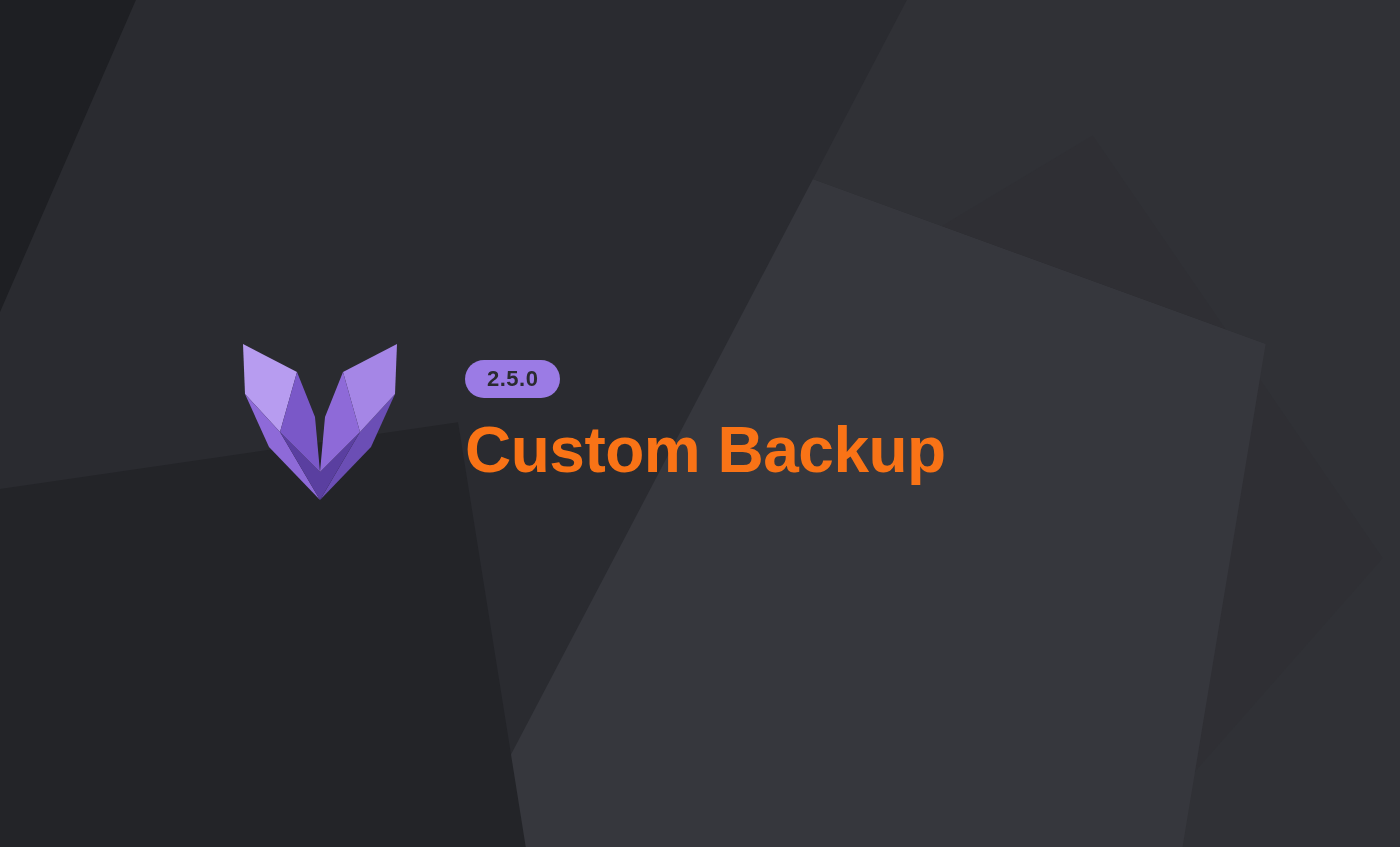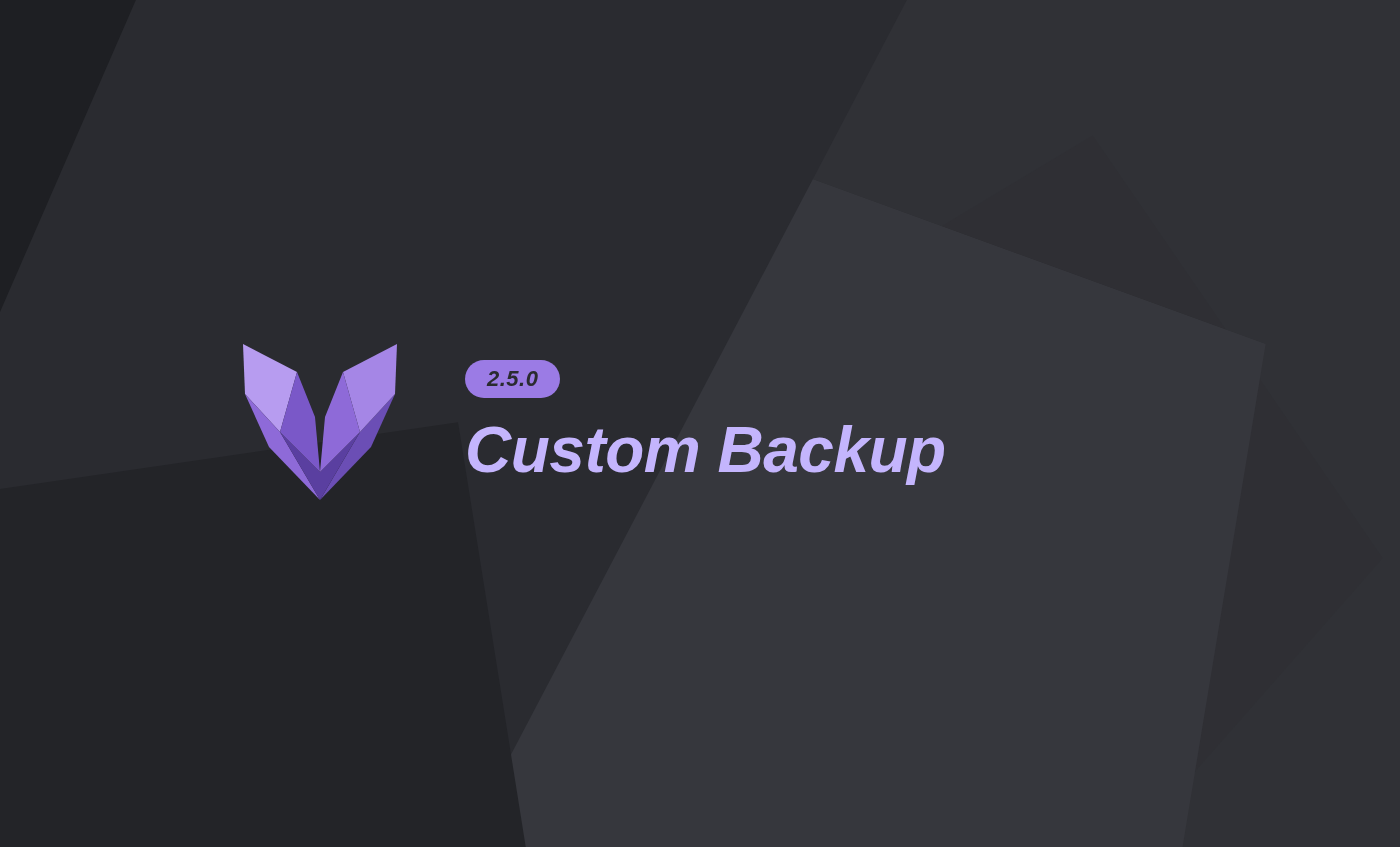--- a/index.html
+++ b/index.html
@@ -80,37 +80,36 @@
       padding-left: 235px;
       gap: 60px;
     }
     .logo {
       flex-shrink: 0;
     }
     .text-content {
       display: flex;
       flex-direction: column;
       gap: 16px;
-      font-style: italic;
     }
     .version-badge {
       display: inline-flex;
       align-items: center;
       justify-content: center;
       background: #9b7be5;
       color: #2a2b30;
       font-weight: 700;
       font-size: 22px;
       letter-spacing: 0.5px;
       padding: 6px 22px;
       border-radius: 999px;
       width: fit-content;
     }
     .headline {
-      color: #c4b5fd;
+      color: #f97316;
       font-weight: 700;
       font-size: 64px;
       line-height: 1.15;
       letter-spacing: -0.5px;
     }
   </style>
 </head>
 <body>
 
 <div class="bg-container">

